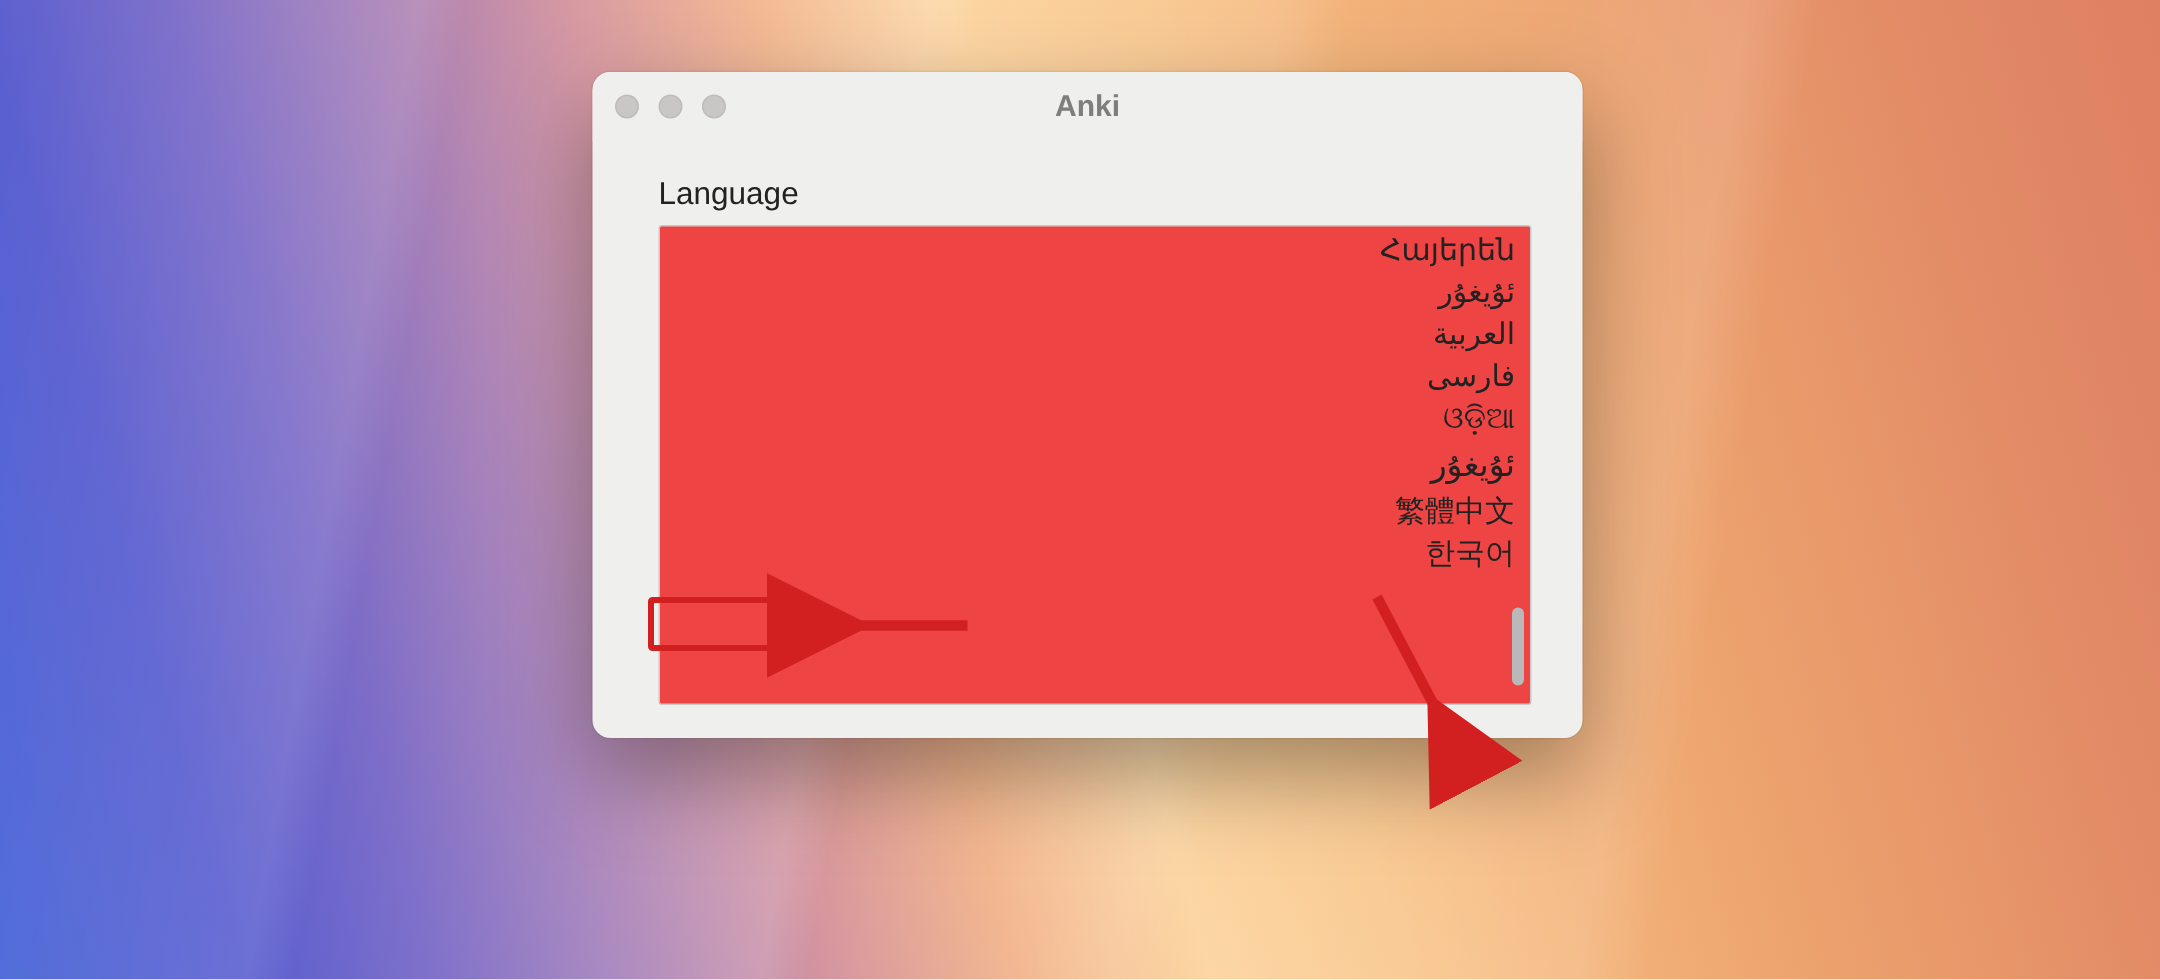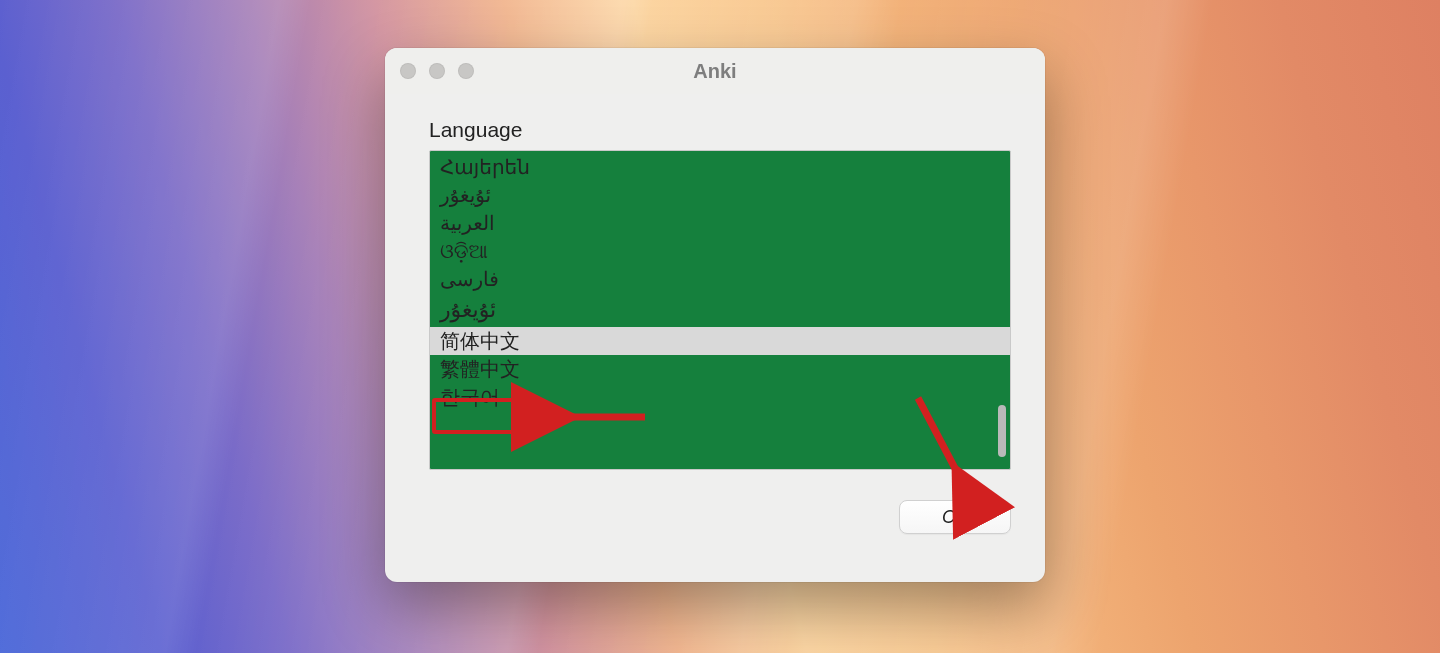--- a/index.html
+++ b/index.html
@@ -49,24 +49,24 @@
         rgba(255,255,255,0.12) 75%,
         rgba(255,255,255,0) 78%
       );
     mix-blend-mode: screen;
     pointer-events: none;
   }
 
   
   .window {
     position: absolute;
-    left: 385px;
+    left: 395px;
     top: 48px;
     width: 660px;
-    height: 534px;
+    height: 444px;
     background: #efefee;
     border-radius: 12px;
     box-shadow: 0 25px 60px rgba(0,0,0,0.35), 0 0 0 1px rgba(0,0,0,0.05);
     overflow: hidden;
   }
 
   .titlebar {
     position: relative;
     height: 46px;
     background: #efefed;
@@ -102,25 +102,26 @@
   .section-label {
     font-size: 21px;
     color: #222;
     margin-bottom: 8px;
   }
 
   .listbox {
     position: relative;
     width: 100%;
     height: 320px;
-    background: #15803d;
+    background: #ef4444;
     border: 1px solid #c9c9c9;
     border-radius: 2px;
     overflow: hidden;
     box-sizing: border-box;
+    text-align: right;
   }
 
   .list-items {
     position: absolute;
     inset: 0;
     padding: 2px 0 0 0;
   }
 
   .item {
     height: 28px;
@@ -200,24 +201,23 @@
     </div>
 
     <div class="content">
       <div class="section-label">Language</div>
 
       <div class="listbox">
         <div class="list-items" id="list-items">
             <div class="item">Հայերեն</div>
             <div class="item">ئۇيغۇر</div>
             <div class="item">العربية</div>
+            <div class="item">فارسی</div>
             <div class="item">ଓଡ଼ିଆ</div>
-            <div class="item">فارسی</div>
             <div class="item thai" style="height: 34px; line-height: 34px;">ئۇيغۇر</div>
-            <div class="item selected">简体中文</div>
             <div class="item">繁體中文</div>
             <div class="item">한국어</div>
           </div>
         <div class="scroll-thumb"></div>
       </div>
 
       <div class="button-row">
         <button class="ok-btn">OK</button>
       </div>
     </div>

